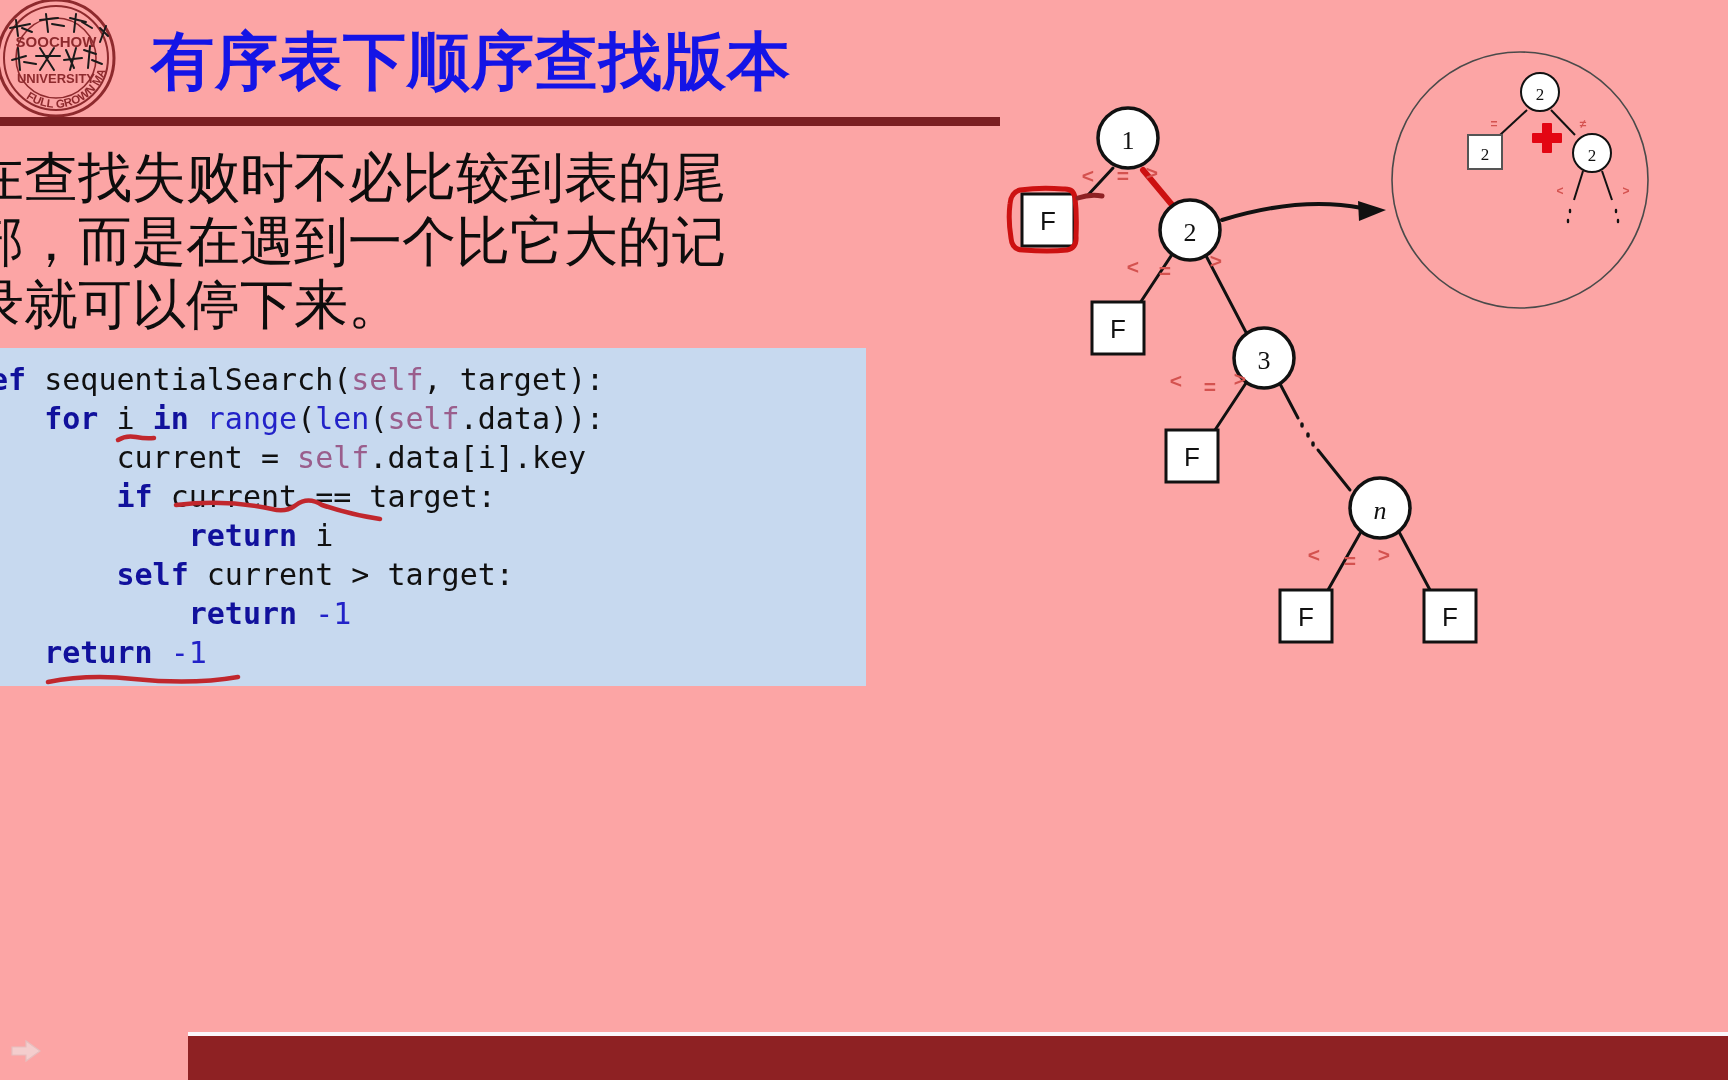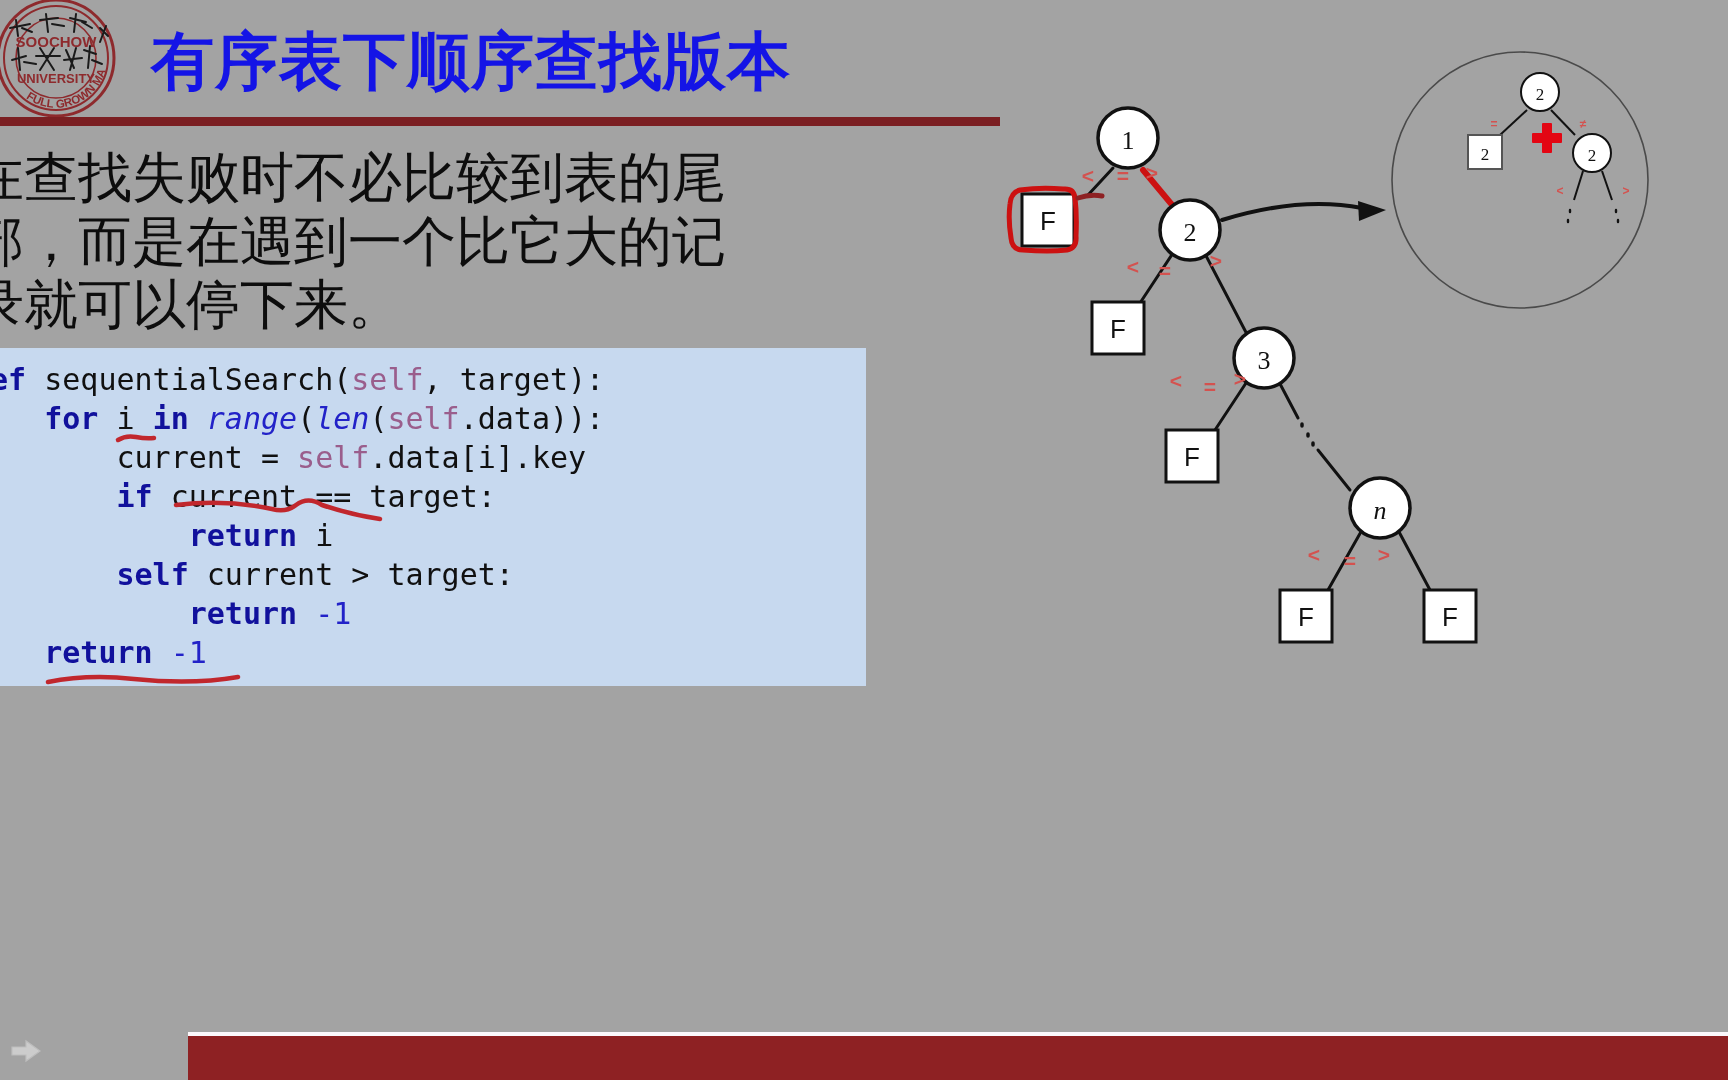--- a/index.html
+++ b/index.html
@@ -3,21 +3,21 @@
 <meta charset="utf-8">
 <style>
   html,body{margin:0;padding:0;}
   body{
     width:1728px;height:1080px;
     background:#fdfdfb;
     font-family:"Liberation Sans", sans-serif;
     overflow:hidden;
     position:relative;
   }
-  .slide{position:absolute;inset:0;background:#a3a3a3;}
+  .slide{position:absolute;inset:0;background:#fca5a5;}
 
   
   .logo{
     position:absolute;left:-4px;top:-2px;width:128px;height:128px;
   }
   .logo svg{display:block;}
 
   .slide-title{
     position:absolute;left:151px;top:30px;
     font-family:"DejaVu Sans", sans-serif;
@@ -56,21 +56,21 @@
     font-family:"DejaVu Sans Mono", monospace;
     font-size:30px;
     line-height:39px;
     color:#101010;
     white-space:pre;
   }
   .kw{color:#11119c;font-weight:bold;}
   .fn{color:#101010;text-align:center;}
   .self{color:#9a5e8c;}
   .num{color:#2222c8;}
-  .bi{color:#2222c8;font-style:italic;}
+  .bi{color:#2222c8;}
 
   
   .ink{position:absolute;pointer-events:none;left:0;top:0;}
 
   
   .tree-panel{position:absolute;left:1000px;top:50px;width:728px;height:700px;}
 
   
   .bottom-bar{
     position:absolute;left:188px;top:1036px;width:1540px;height:44px;

